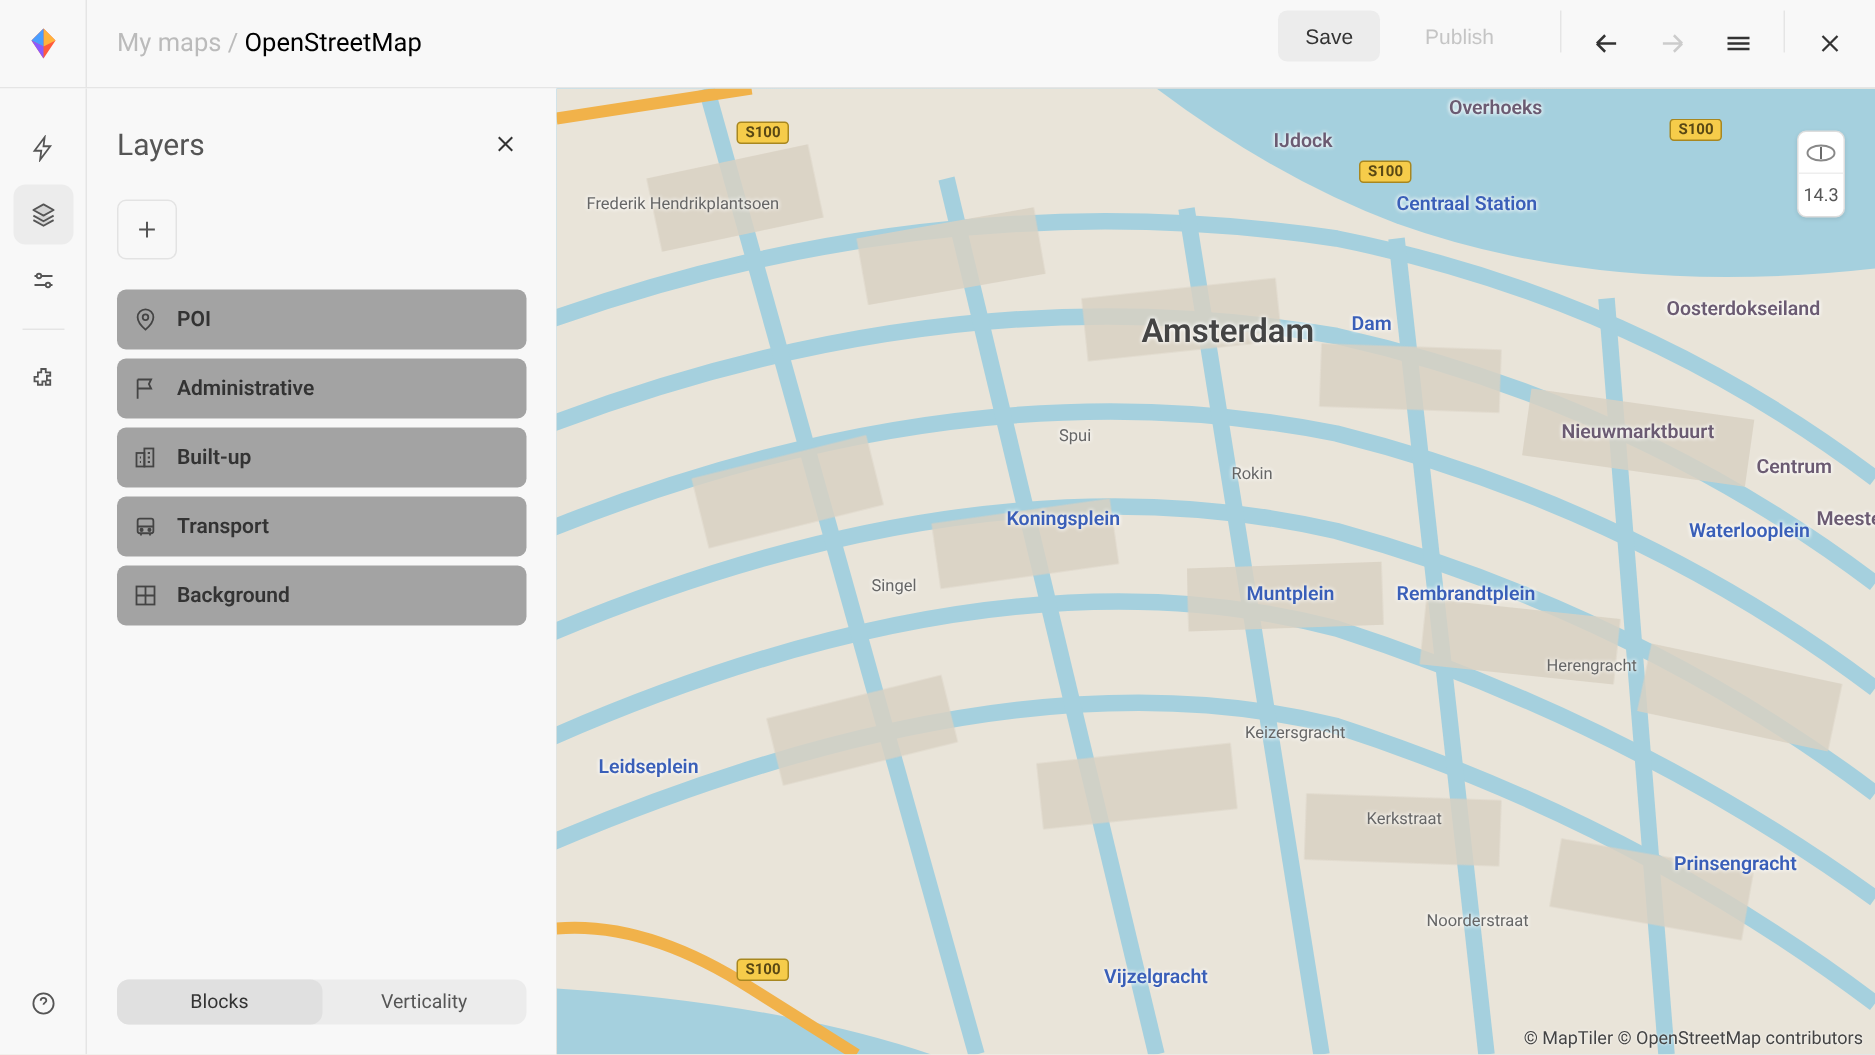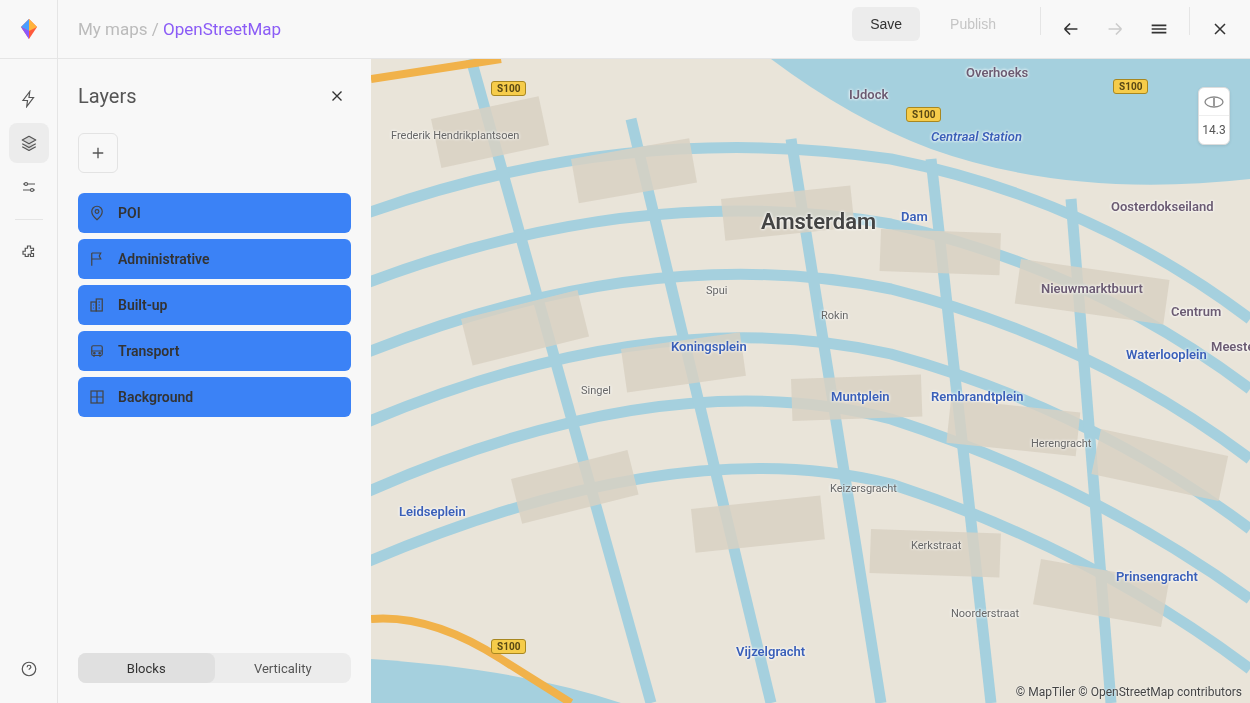--- a/index.html
+++ b/index.html
@@ -2,21 +2,21 @@
 <html><head>
 <meta charset="utf-8">
 <style>
 * { box-sizing: border-box; margin: 0; padding: 0; }
 body { font-family: -apple-system, BlinkMacSystemFont, "Segoe UI", Roboto, sans-serif; width: 1250px; height: 703px; overflow: hidden; background: #f8f8f8; }
 
 .topbar { height: 59px; border-bottom: 1px solid #e5e5e5; display: flex; align-items: center; background: #f8f8f8; }
 .logo { width: 58px; height: 58px; display: flex; align-items: center; justify-content: center; border-right: 1px solid #e5e5e5; }
 .breadcrumb { margin-left: 20px; font-size: 17px; flex: 1; }
 .breadcrumb .faded { color: #bbb; }
-.breadcrumb .current { color: #8b5cf6; }
+.breadcrumb .current { color: #000000; }
 .topbar-actions { display: flex; align-items: flex-start; gap: 0; padding-right: 8px; }
 .btn-save { background: #ececec; border: none; padding: 9px 18px; border-radius: 6px; font-size: 14px; color: #333; cursor: pointer; margin-right: 12px; }
 .btn-publish { background: none; border: none; padding: 9px 18px; font-size: 14px; color: #c5c5c5; margin-right: 18px; }
 .vdiv { width: 1px; height: 28px; background: #e5e5e5; margin: 0 8px; }
 .icon-btn { width: 44px; height: 44px; display: flex; align-items: center; justify-content: center; background: none; border: none; cursor: pointer; color: #333; }
 .icon-btn.disabled { color: #ccc; }
 
 .main { display: flex; height: 644px; }
 
 .sidenav { width: 58px; border-right: 1px solid #e5e5e5; background: #f8f8f8; display: flex; flex-direction: column; align-items: center; padding-top: 20px; gap: 4px; position: relative; }
@@ -27,21 +27,21 @@
 
 .panel { width: 313px; background: #f8f8f8; display: flex; flex-direction: column; padding: 0 20px; }
 .panel-header { display: flex; align-items: center; justify-content: space-between; height: 74px; }
 .panel-title { font-size: 20px; color: #555; font-weight: 400; }
 .panel-close { background: none; border: none; cursor: pointer; color: #333; width: 28px; height: 28px; display: flex; align-items: center; justify-content: center; }
 .panel-add-row { display: flex; gap: 10px; margin-bottom: 20px; }
 .add-btn { width: 40px; height: 40px; border: 1px solid #e3e3e3; border-radius: 6px; background: #fff0; display: flex; align-items: center; justify-content: center; cursor: pointer; color: #555; }
 .search-input { flex: 1; height: 40px; border: 1px solid #e3e3e3; border-radius: 6px; background: transparent; padding: 0 12px; font-size: 14px; outline: none; color: #333; }
 .search-input::placeholder { color: #b8b8b8; }
 .layer-list { display: flex; flex-direction: column; gap: 6px; }
-.layer-item { height: 40px; background: #3b82f6; border-radius: 6px; display: flex; align-items: center; padding: 0 10px; gap: 12px; cursor: pointer; font-size: 14px; font-weight: 600; color: #333; }
+.layer-item { height: 40px; background: #a3a3a3; border-radius: 6px; display: flex; align-items: center; padding: 0 10px; gap: 12px; cursor: pointer; font-size: 14px; font-weight: 600; color: #333; }
 .layer-item svg { flex-shrink: 0; }
 .panel-footer { margin-top: auto; margin-bottom: 20px; display: flex; background: #ececec; border-radius: 8px; height: 30px; }
 .tab { flex: 1; display: flex; align-items: center; justify-content: center; font-size: 13px; color: #555; cursor: pointer; border-radius: 8px; }
 .tab.active { background: #e0e0e0; color: #333; }
 
 .map-area { flex: 1; position: relative; background: linear-gradient(135deg, #a3cfe0 0%, #dcd4c8 40%, #e8e1d5 60%, #b5d4e0 100%); overflow: hidden; }
 .map-svg { position: absolute; inset: 0; }
 .map-label { position: absolute; font-weight: 600; white-space: nowrap; pointer-events: none; text-shadow: 0 0 3px #fff, 0 0 3px #fff; }
 .map-label.city { font-size: 22px; color: #444; }
 .map-label.plein { font-size: 13px; color: #3a5fb8; }
@@ -237,21 +237,21 @@
 
     <div class="map-label city" style="left:390px; top:150px;">Amsterdam</div>
     <div class="map-label plein" style="left:530px; top:150px;">Dam</div>
     <div class="map-label plein" style="left:300px; top:280px;">Koningsplein</div>
     <div class="map-label plein" style="left:460px; top:330px;">Muntplein</div>
     <div class="map-label plein" style="left:560px; top:330px;">Rembrandtplein</div>
     <div class="map-label plein" style="left:28px; top:445px;">Leidseplein</div>
     <div class="map-label plein" style="left:755px; top:288px;">Waterlooplein</div>
     <div class="map-label plein" style="left:745px; top:510px;">Prinsengracht</div>
     <div class="map-label plein" style="left:365px; top:585px;">Vijzelgracht</div>
-    <div class="map-label plein" style="left:560px; top:70px;font-style:italic;">Centraal Station</div>
+    <div class="map-label plein" style="left:560px; top:70px;">Centraal Station</div>
     <div class="map-label district" style="left:595px; top:6px;">Overhoeks</div>
     <div class="map-label district" style="left:478px; top:28px;">IJdock</div>
     <div class="map-label district" style="left:670px; top:222px;">Nieuwmarktbuurt</div>
     <div class="map-label district" style="left:740px; top:140px;">Oosterdokseiland</div>
     <div class="map-label district" style="left:800px; top:245px;">Centrum</div>
     <div class="map-label district" style="left:840px; top:280px;">Meeste</div>
     <div class="map-label street" style="left:450px; top:250px;">Rokin</div>
     <div class="map-label street" style="left:335px; top:225px;">Spui</div>
     <div class="map-label street" style="left:210px; top:325px;">Singel</div>
     <div class="map-label street" style="left:660px; top:378px;">Herengracht</div>

